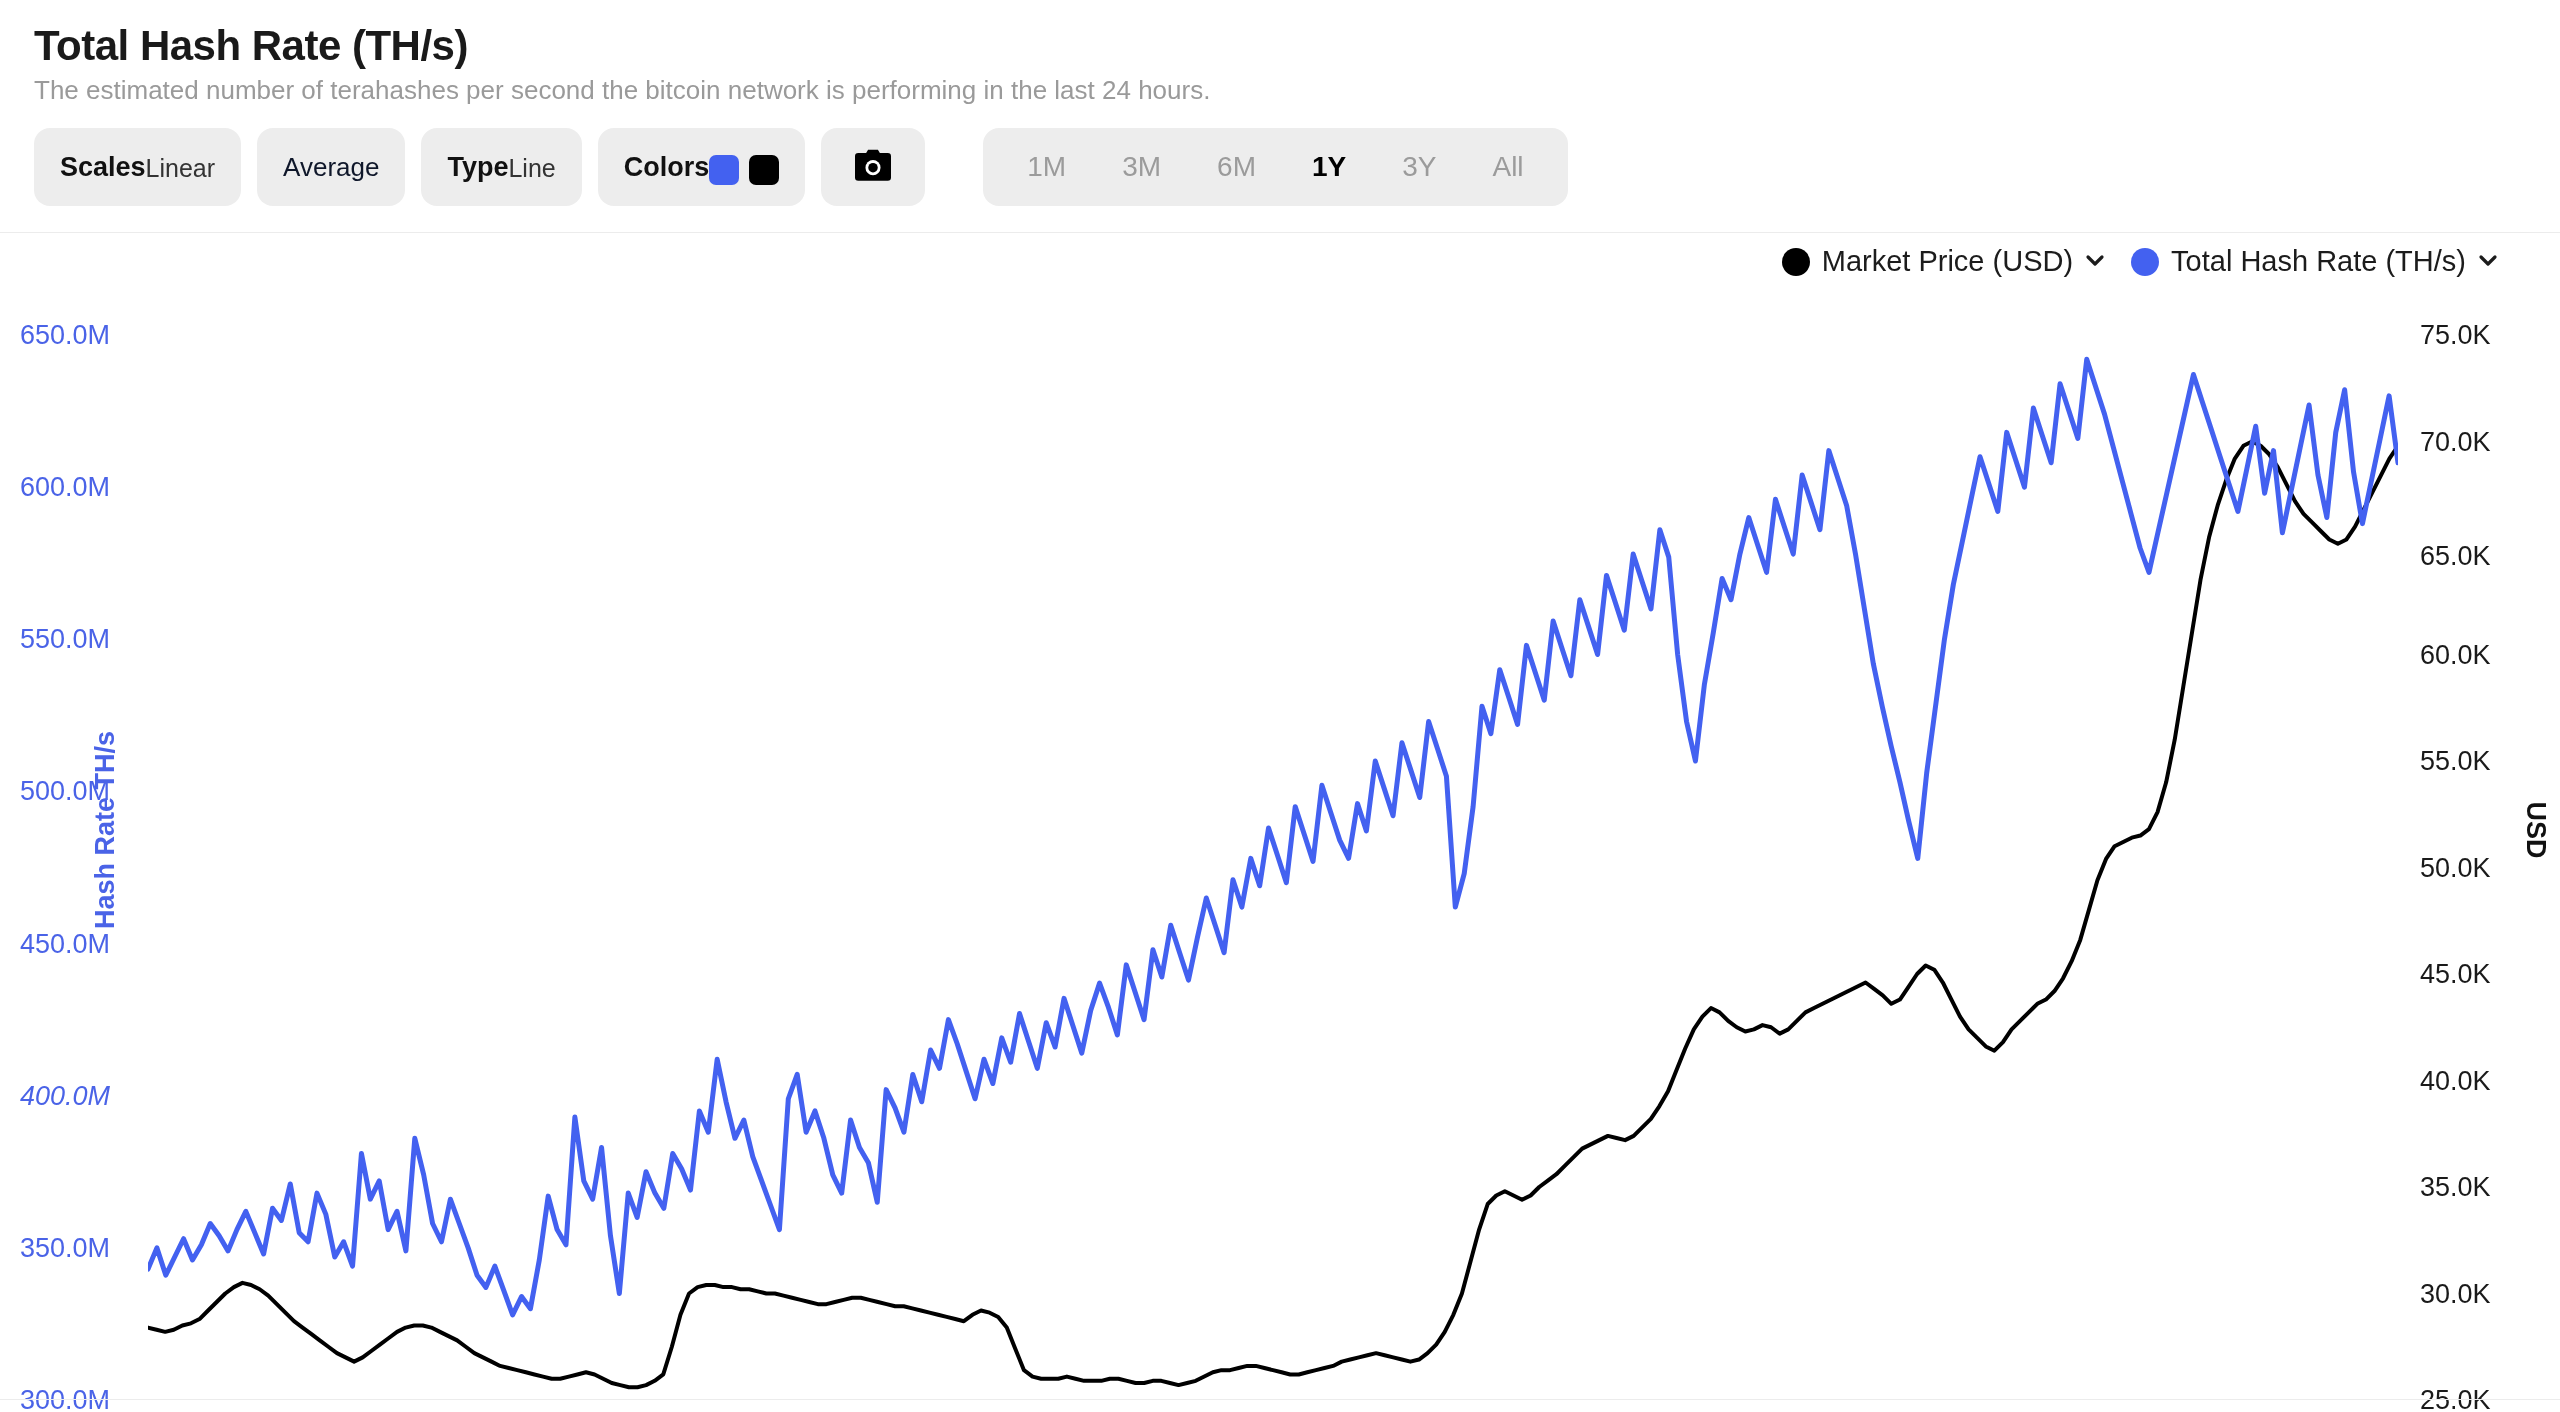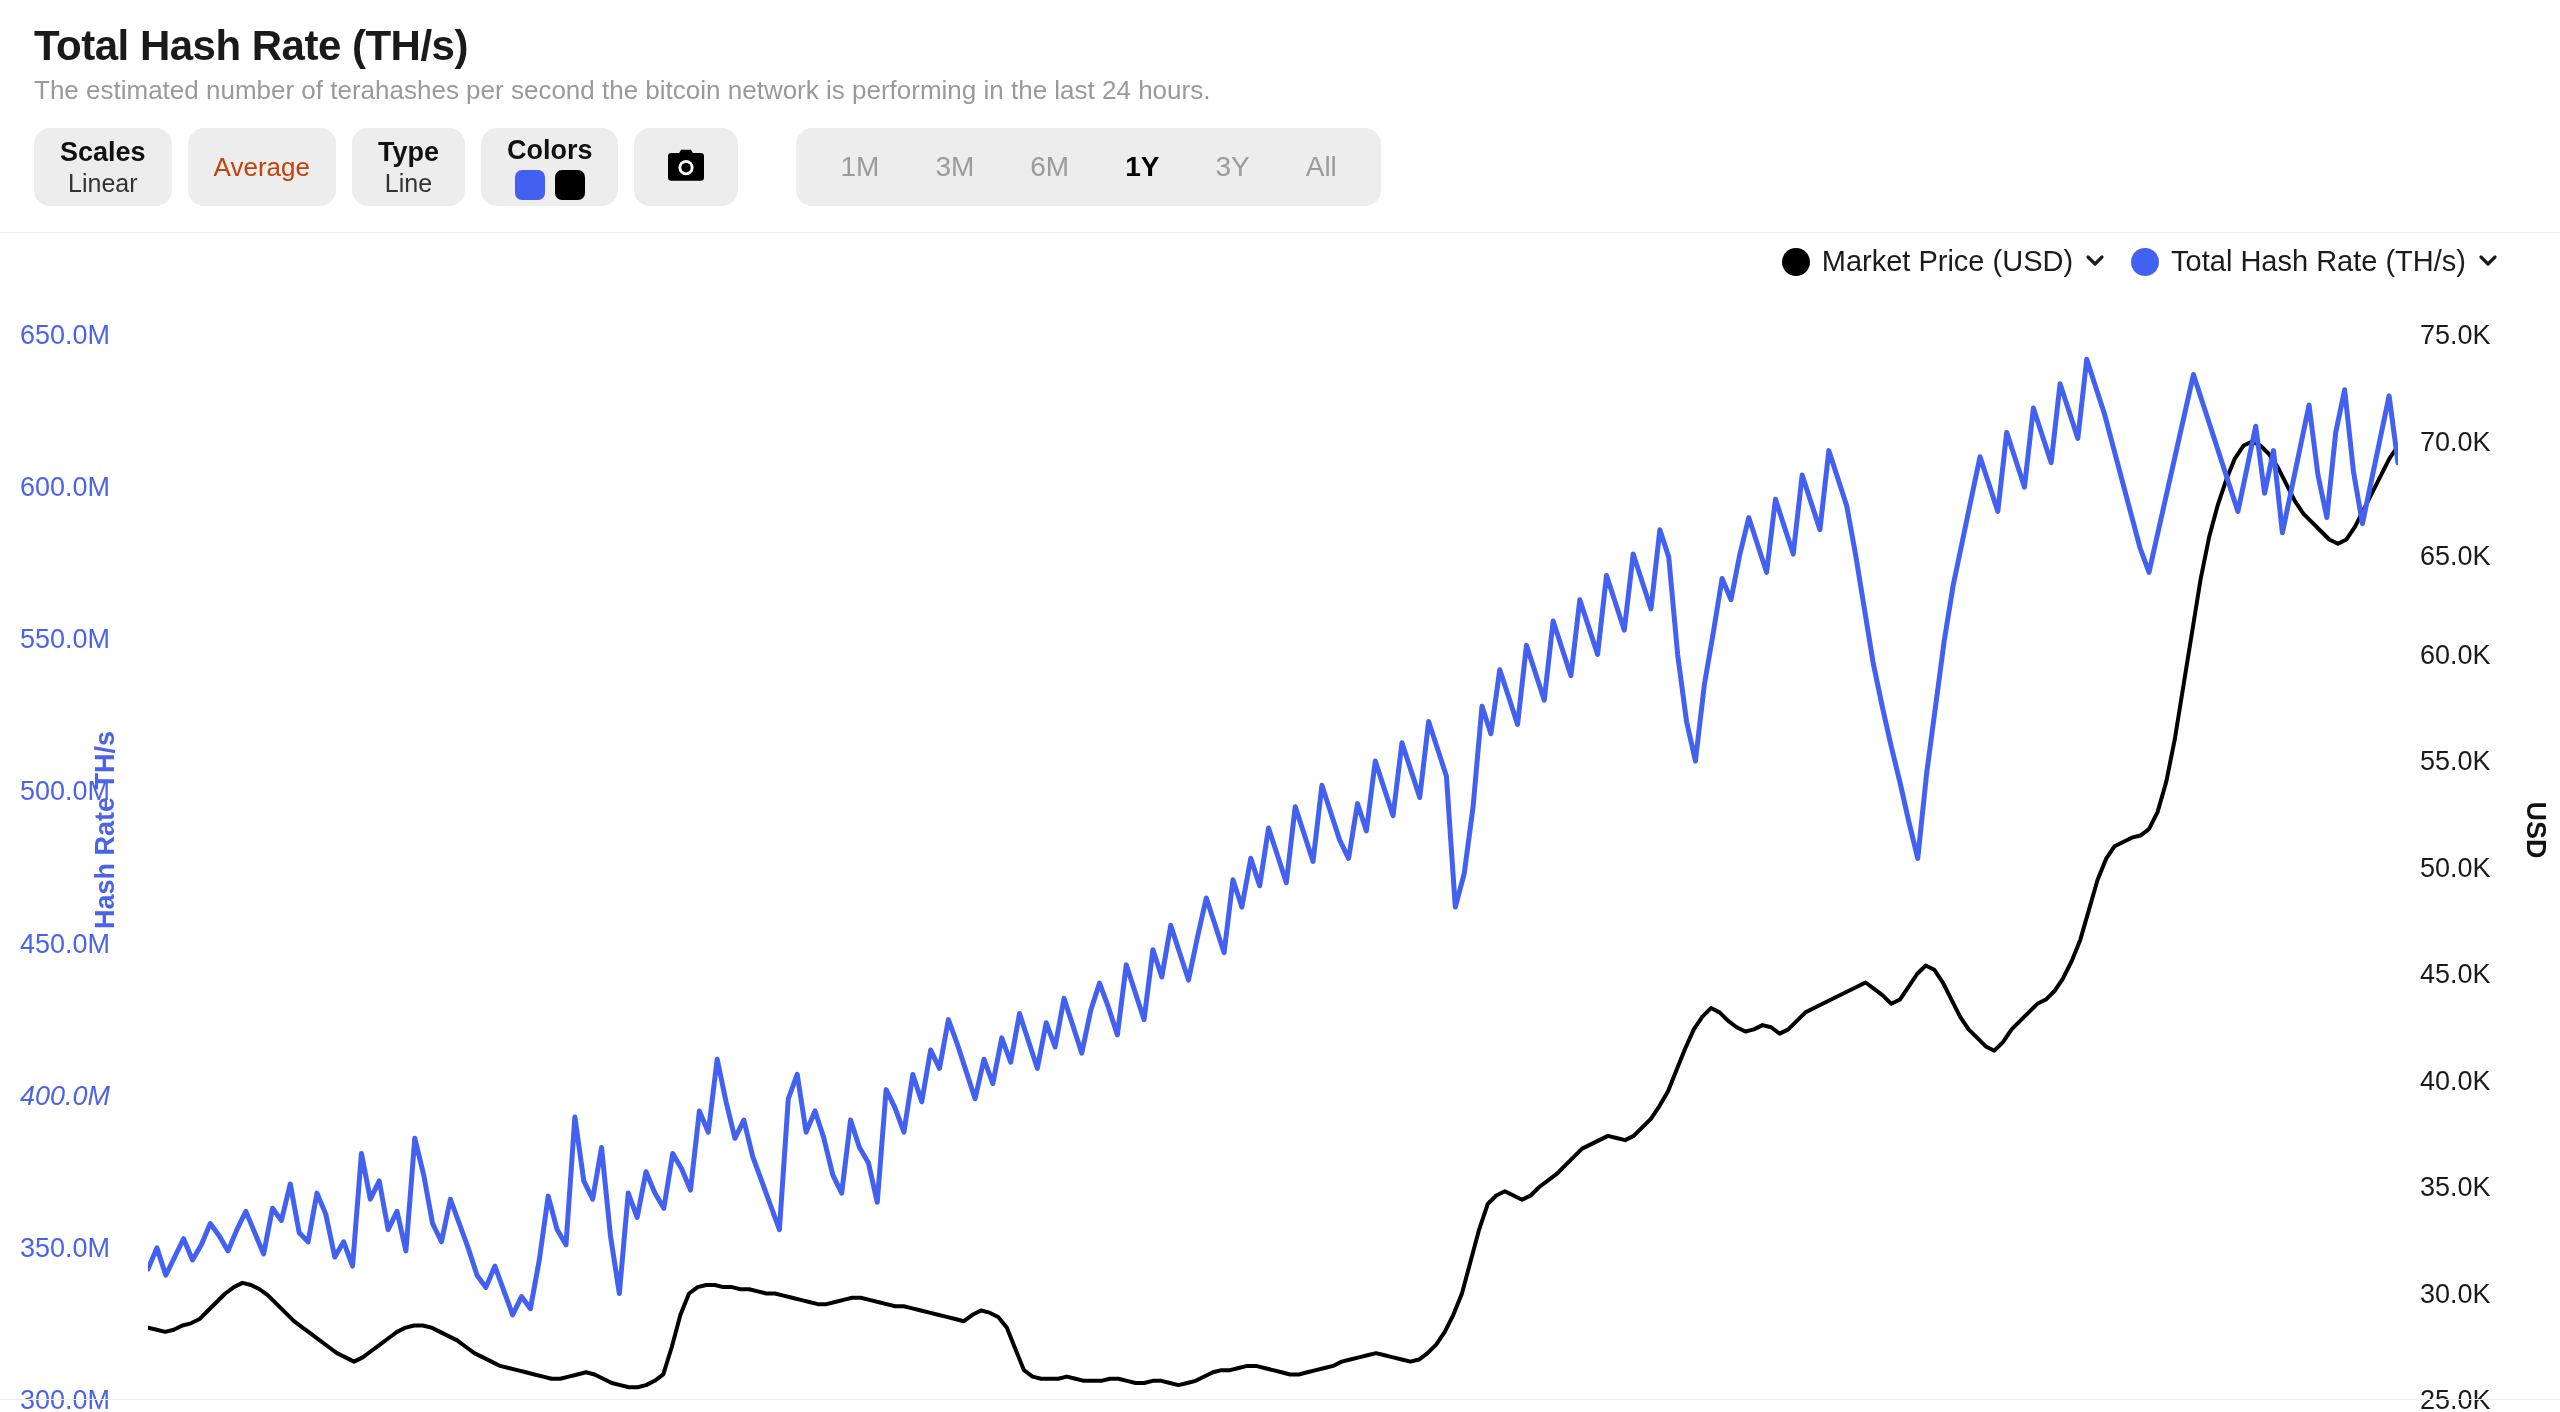--- a/index.html
+++ b/index.html
@@ -37,39 +37,39 @@
     padding-left:34px;
   }
   .tb-btn {
     background:#ededed;
     border:none;
     border-radius:16px;
     height:78px;
     min-width:104px;
     padding:0 26px;
     display:flex;
-    flex-direction:column;
+    flex-direction:row;
     align-items:center;
     justify-content:center;
     cursor:pointer;
     font-family:"Liberation Sans", sans-serif;
   }
   .tb-btn .tb-top {
     font-size:27px;
     font-weight:700;
     color:#111;
     line-height:1.12;
   }
   .tb-btn .tb-sub {
     font-size:25px;
     color:#333;
     line-height:1.2;
     margin-top:1px;
   }
-  .tb-btn.single .tb-sub { font-size:26px; color:#c2410c; margin-top:0; }
+  .tb-btn.single .tb-sub { font-size:26px; color:#0f172a; margin-top:0; }
   .tb-swatches { display:flex; gap:10px; margin-top:5px; }
   .swatch { width:30px; height:30px; border-radius:7px; }
   .camera-btn {
     background:#ededed;
     border:none;
     border-radius:16px;
     height:78px;
     width:104px;
     display:flex;
     align-items:center;

